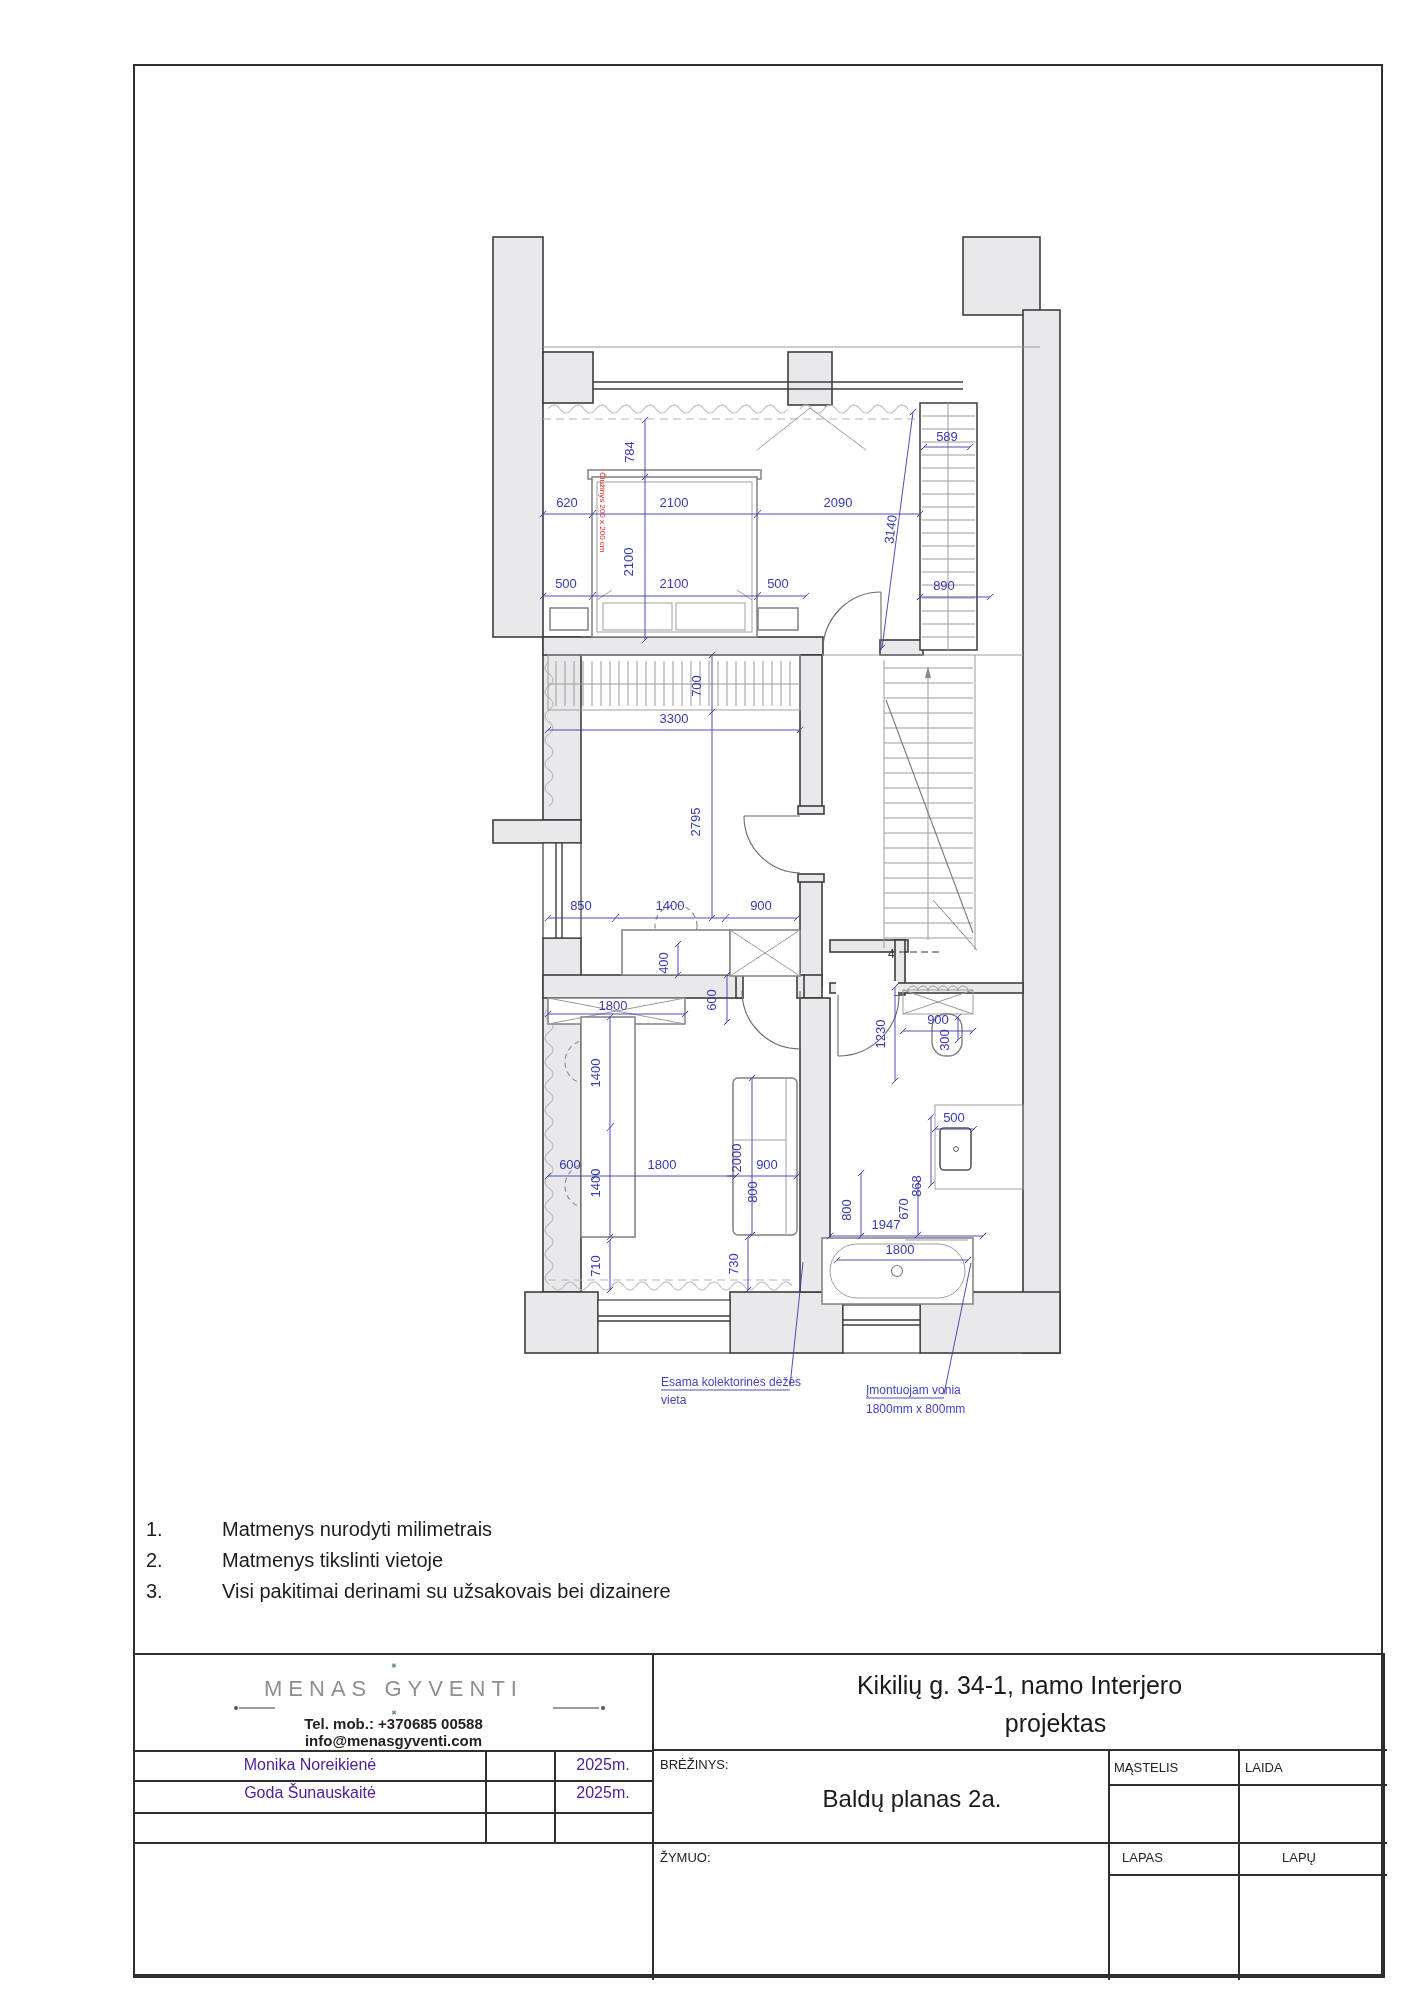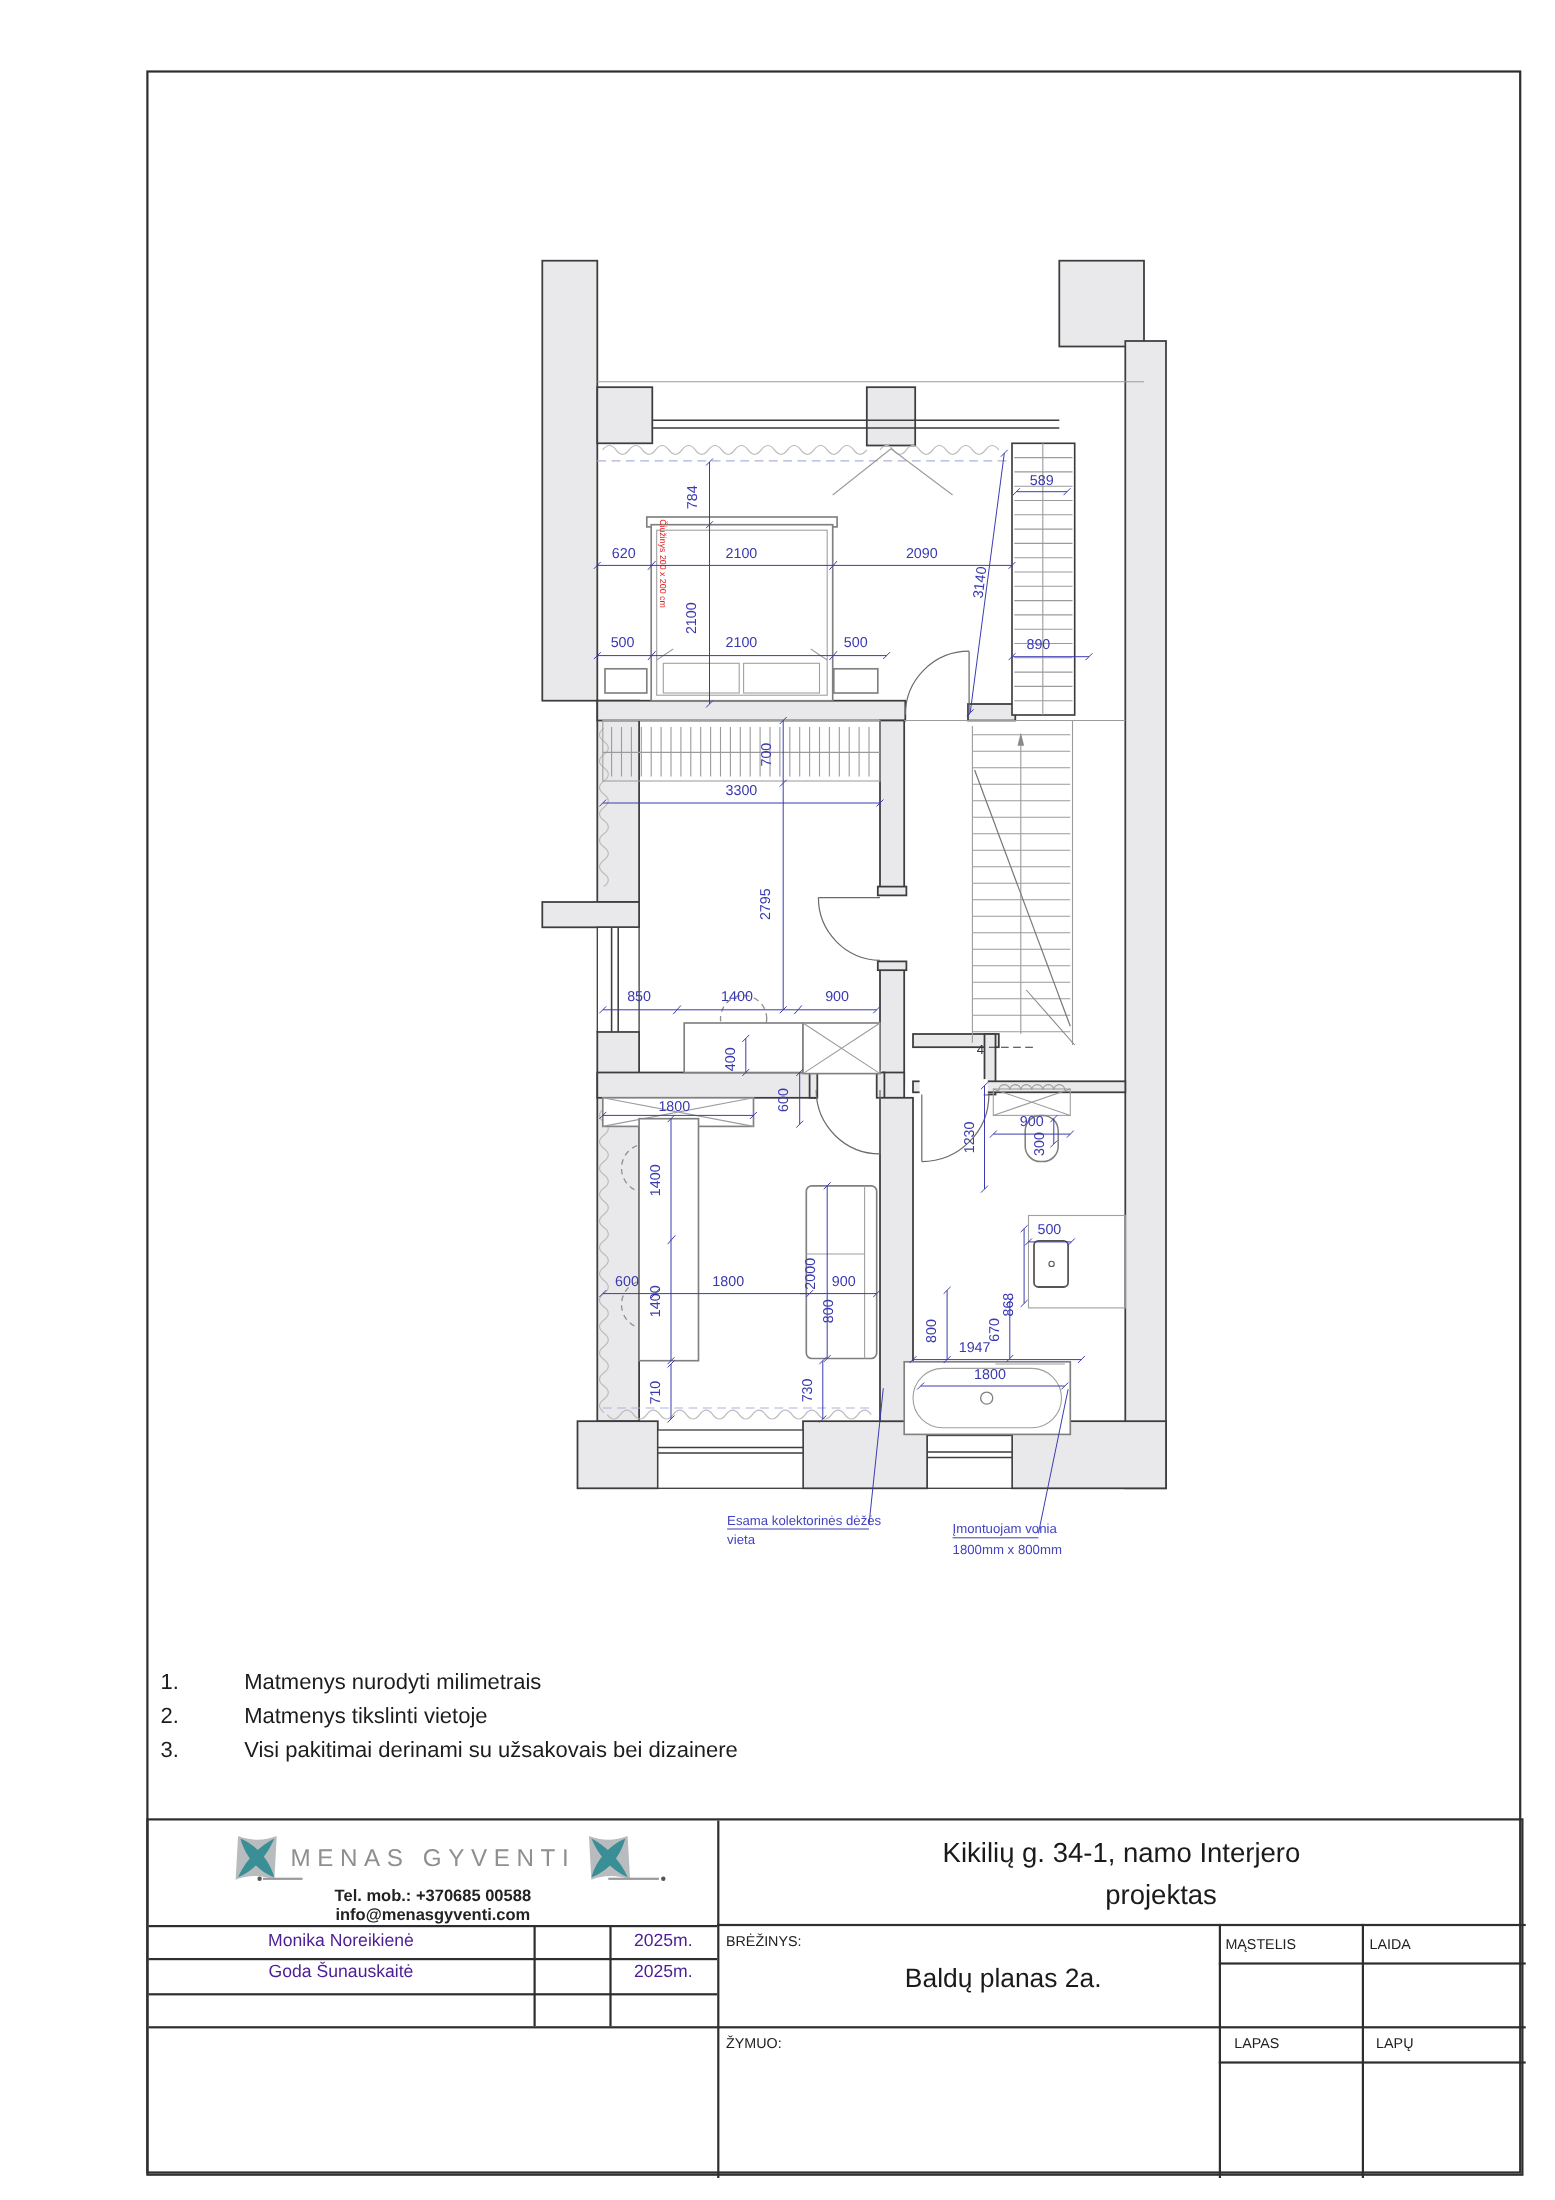--- a/index.html
+++ b/index.html
@@ -13,21 +13,21 @@
   .nitem{display:flex;font-size:20px;color:#1c1c1c;line-height:31px;}
   .nitem .nnum{width:76px;}
   
   #tblock{left:133px;top:1653px;width:1252px;height:325px;box-sizing:border-box;border:2px solid #2e2e2e;}
   .tbline{background:#2e2e2e;}
   .lbl{font-size:13px;color:#222;}
   .proj{font-size:25px;color:#1a1a1a;text-align:center;width:735px;left:517px;}
   .dtitle{font-size:24px;color:#1a1a1a;padding-left:32px;}
   .name{font-size:16px;color:#4c1d95;}
   .contact{font-size:15px;color:#222;text-align:center;width:517px;left:0;font-weight:bold;}
-  #logo-row{left:0;top:8px;width:517px;height:52px;display:flex;align-items:center;justify-content:center;gap:8px;}
+  #logo-row{left:0;top:8px;width:517px;height:52px;display:flex;align-items:center;justify-content:center;gap:8px;flex-direction:column;}
   #logo-text{font-size:22px;letter-spacing:6px;color:#8f8f8f;}
   .emblem{width:44px;height:46px;}
   .swoosh{height:2px;background:#9a9a9a;top:52px;}
   .dot{width:4px;height:4px;border-radius:50%;background:#555;top:51px;}
 </style>
 </head>
 <body>
 
 <div id="page-frame" class="abs"></div>
 
@@ -344,14 +344,14 @@
   <div class="abs proj" style="top:54px;margin-left:36px;">projektas</div>
 
   <div class="abs lbl" style="left:525px;top:102px;">BRĖŽINYS:</div>
   <div class="abs dtitle" style="left:517px;top:130px;width:456px;text-align:center;">Baldų planas 2a.</div>
 
   <div class="abs lbl" style="left:979px;top:105px;">MĄSTELIS</div>
   <div class="abs lbl" style="left:1110px;top:105px;">LAIDA</div>
 
   <div class="abs lbl" style="left:525px;top:195px;">ŽYMUO:</div>
   <div class="abs lbl" style="left:987px;top:195px;">LAPAS</div>
-  <div class="abs lbl" style="left:1116px;top:195px;">LAPŲ</div>
+  <div class="abs lbl" style="left:1147px;top:195px;">LAPŲ</div>
 </div>
 
 </body></html>

